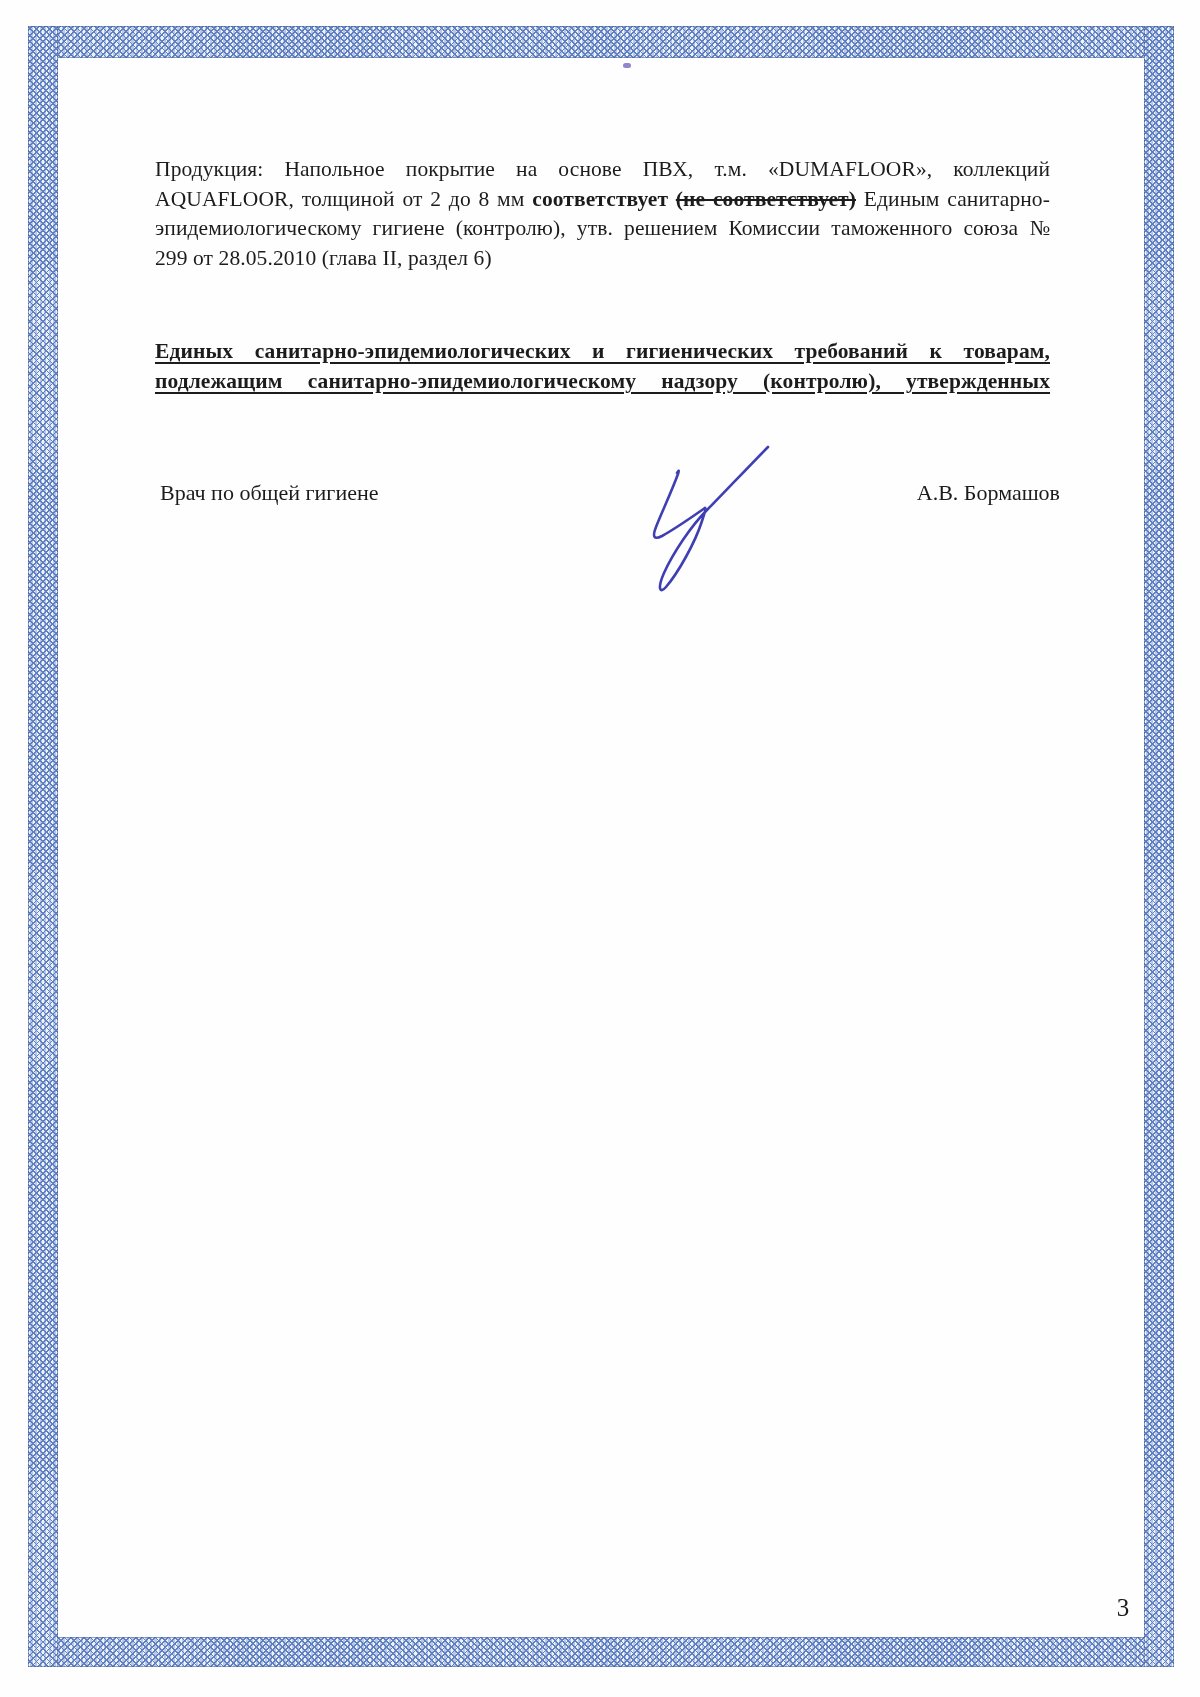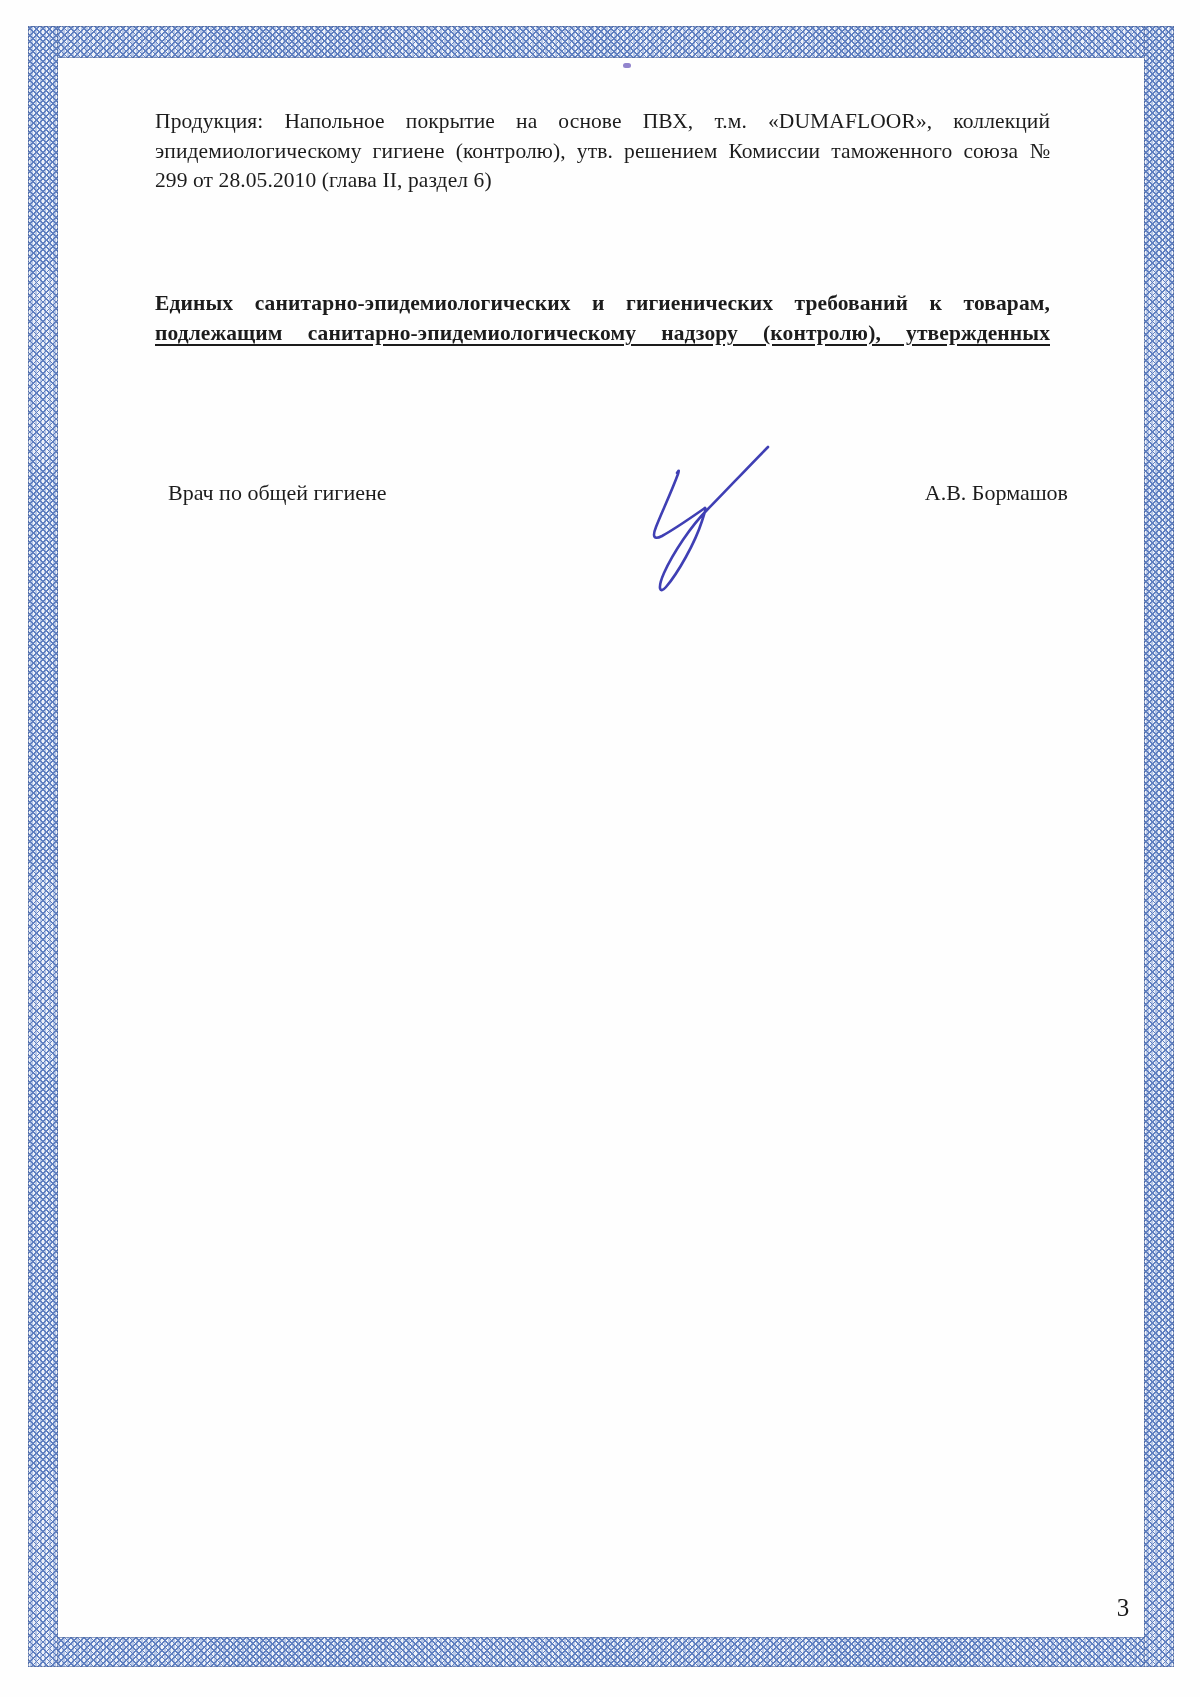--- a/index.html
+++ b/index.html
@@ -44,40 +44,41 @@
     background:#7f6fc4; opacity:.85;
   }
 
   
   .para{
     position:absolute;
     left:155px; width:895px;
     font-size:21.5px;
     line-height:29.5px;
     letter-spacing:.1px;
+    margin-top:48px;
   }
   .para-product{top:107px;}
   .para-purpose{top:289px;}
   .tline{
     text-align:justify;
     text-align-last:justify;
   }
   .tline.last{
     text-align-last:left;
   }
   .b{font-weight:bold;}
   .tline span{
     text-decoration-thickness:2px;
     text-underline-offset:4px;
   }
 
   
   .sign-row{
     position:absolute;
-    left:168px; top:479px;
+    left:160px; top:479px;
     width:900px;
     display:flex;
     justify-content:space-between;
     font-size:22px;
     line-height:28px;
   }
   .signature-svg{
     position:absolute;
     left:645px; top:436px;
     width:135px; height:160px;
@@ -97,26 +98,27 @@
 <div class="border-frame">
   <div class="band band-top"></div>
   <div class="band band-bottom"></div>
   <div class="band band-left"></div>
   <div class="band band-right"></div>
   <div class="scan-dot"></div>
 </div>
 
 <div class="para para-product">
   <div class="tline"><span>Продукция: Напольное покрытие на основе ПВХ, т.м. «DUMAFLOOR», коллекций</span></div>
+  <div class="tline"><span>AQUAFLOOR, толщиной от 2 до 8 мм </span><span class="b">соответствует </span><span class="b" style="text-decoration: line-through;">(не соответствует)</span><span> Единым санитарно-</span></div>
   <div class="tline"><span>эпидемиологическому гигиене (контролю), утв. решением Комиссии таможенного союза №</span></div>
   <div class="tline last"><span>299 от 28.05.2010 (глава II, раздел 6)</span></div>
 </div>
 
 <div class="para para-purpose">
-  <div class="tline"><span class="b" style="">Единых санитарно-эпидемиологических и гигиенических требований к товарам,</span></div>
+  <div class="tline"><span class="b" style="text-decoration: underline;">Единых санитарно-эпидемиологических и гигиенических требований к товарам,</span></div>
   <div class="tline"><span class="b" style="text-decoration: underline;">подлежащим санитарно-эпидемиологическому надзору (контролю), утвержденных</span></div>
 </div>
 
 <div class="sign-row">
   <span>Врач по общей гигиене</span>
   <span>А.В. Бормашов</span>
 </div>
 
 <svg class="signature-svg" viewBox="645 436 135 160" fill="none" stroke="var(--signature-ink)" stroke-width="2.6" stroke-linecap="round" stroke-linejoin="round">
   <path d="M 677 473 q 3 -5 1 1 c -7 19 -17 40 -22 53 c -4 10 -2 13 6 9 c 13 -7 30 -19 43 -28"></path>

